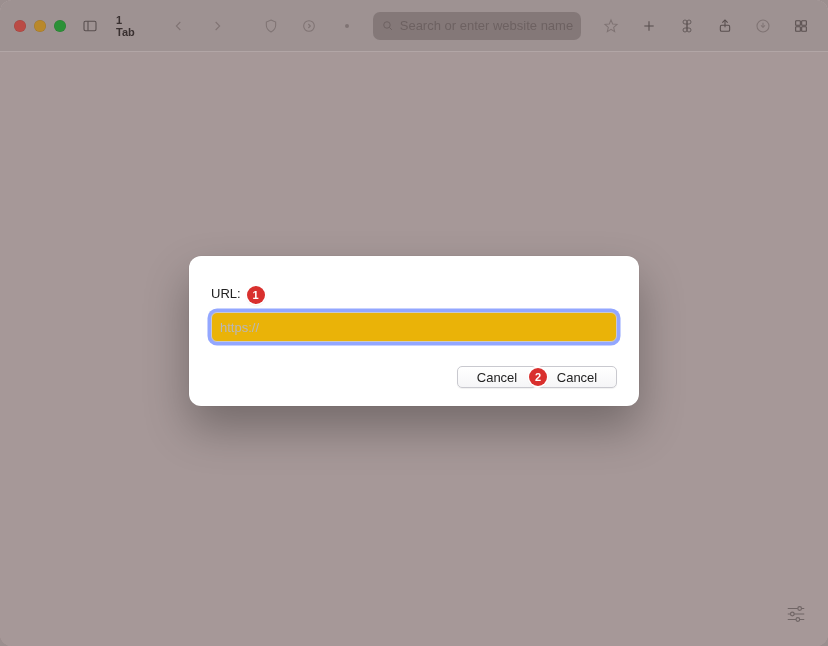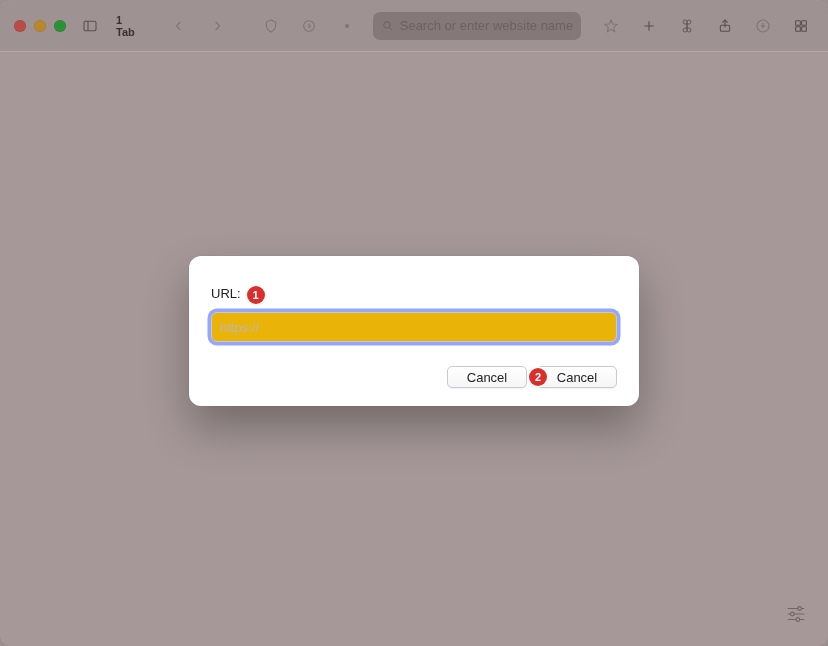--- a/index.html
+++ b/index.html
@@ -119,21 +119,21 @@
     box-shadow: 0 0 0 3.5px rgba(111,138,255,0.75);
     padding: 0 8px;
     font-size: 13px;
     color: #222;
     outline: none;
     background: #eab308;
   }
   .url-input::placeholder { color: #b7b7bd; }
   .btn-row {
     display:flex; justify-content:flex-end; align-items:center;
-    gap: 10px; margin-top: 24px;
+    gap: 0; margin-top: 24px;
   }
   .mac-btn {
     height: 22px; min-width: 80px;
     padding: 0 14px;
     font-size: 13px;
     color: #222;
     background: linear-gradient(#ffffff,#f5f5f7);
     border: 0.5px solid #c9c9cf;
     border-radius: 5px;
     box-shadow: 0 1px 1px rgba(0,0,0,0.06);

